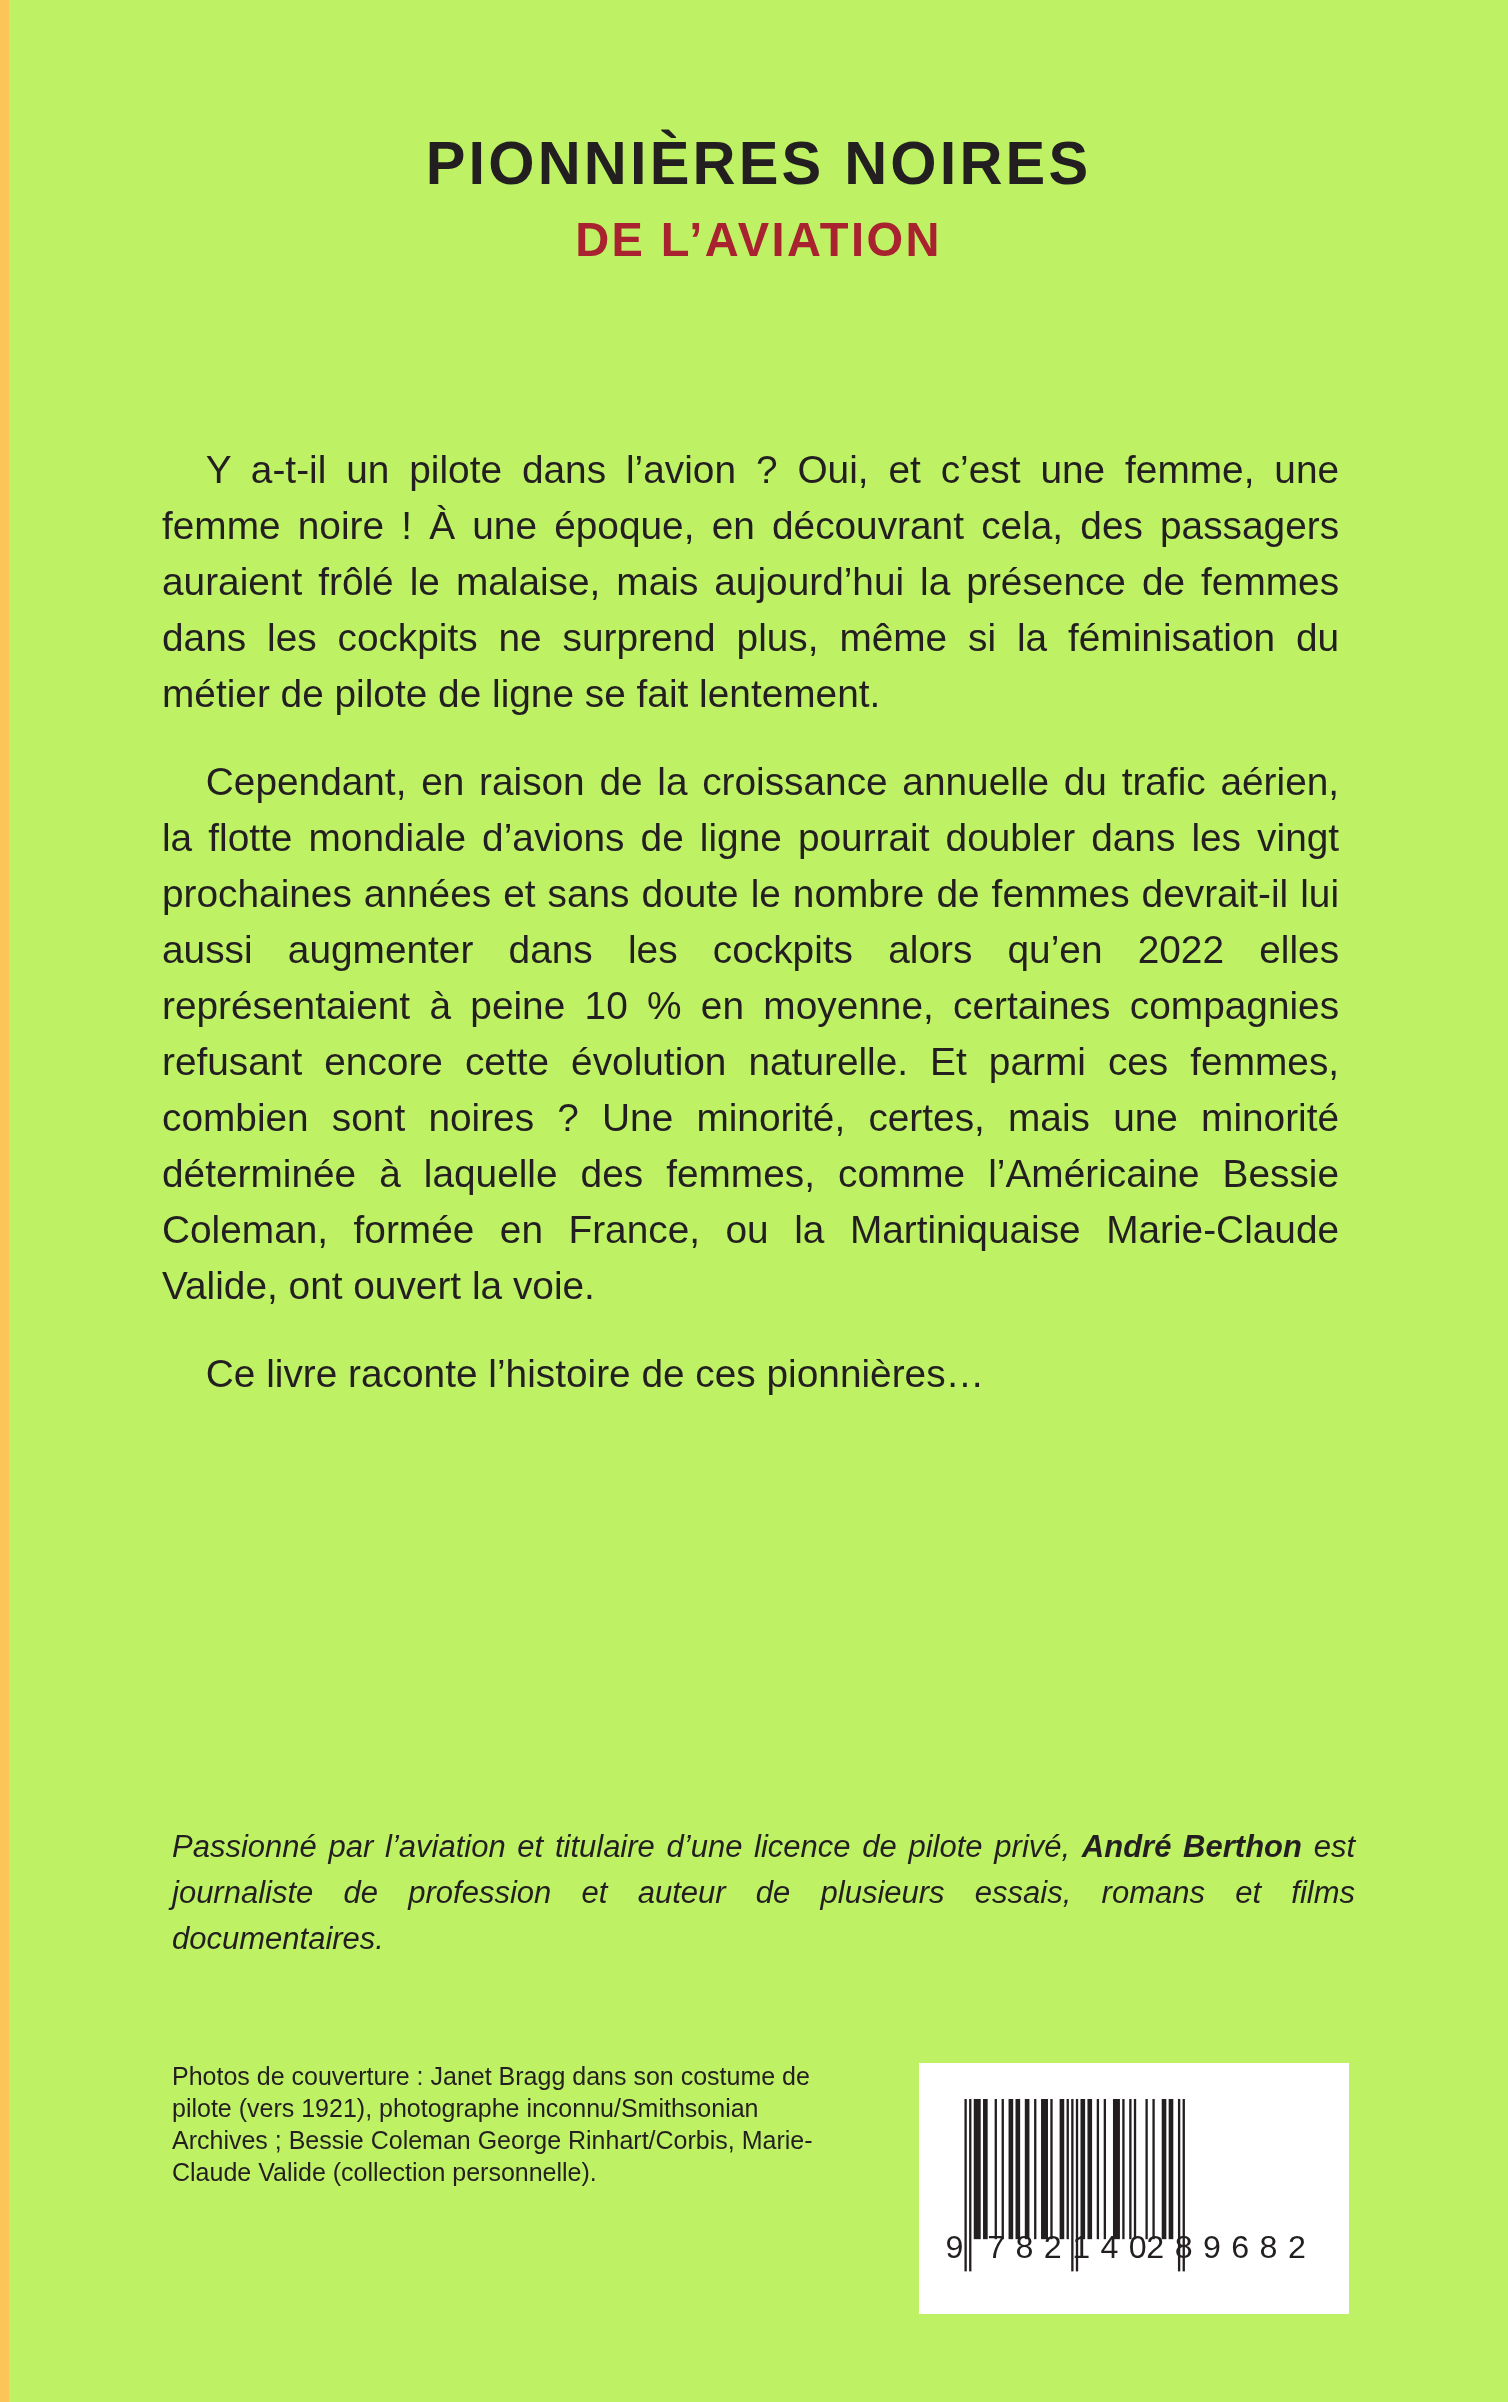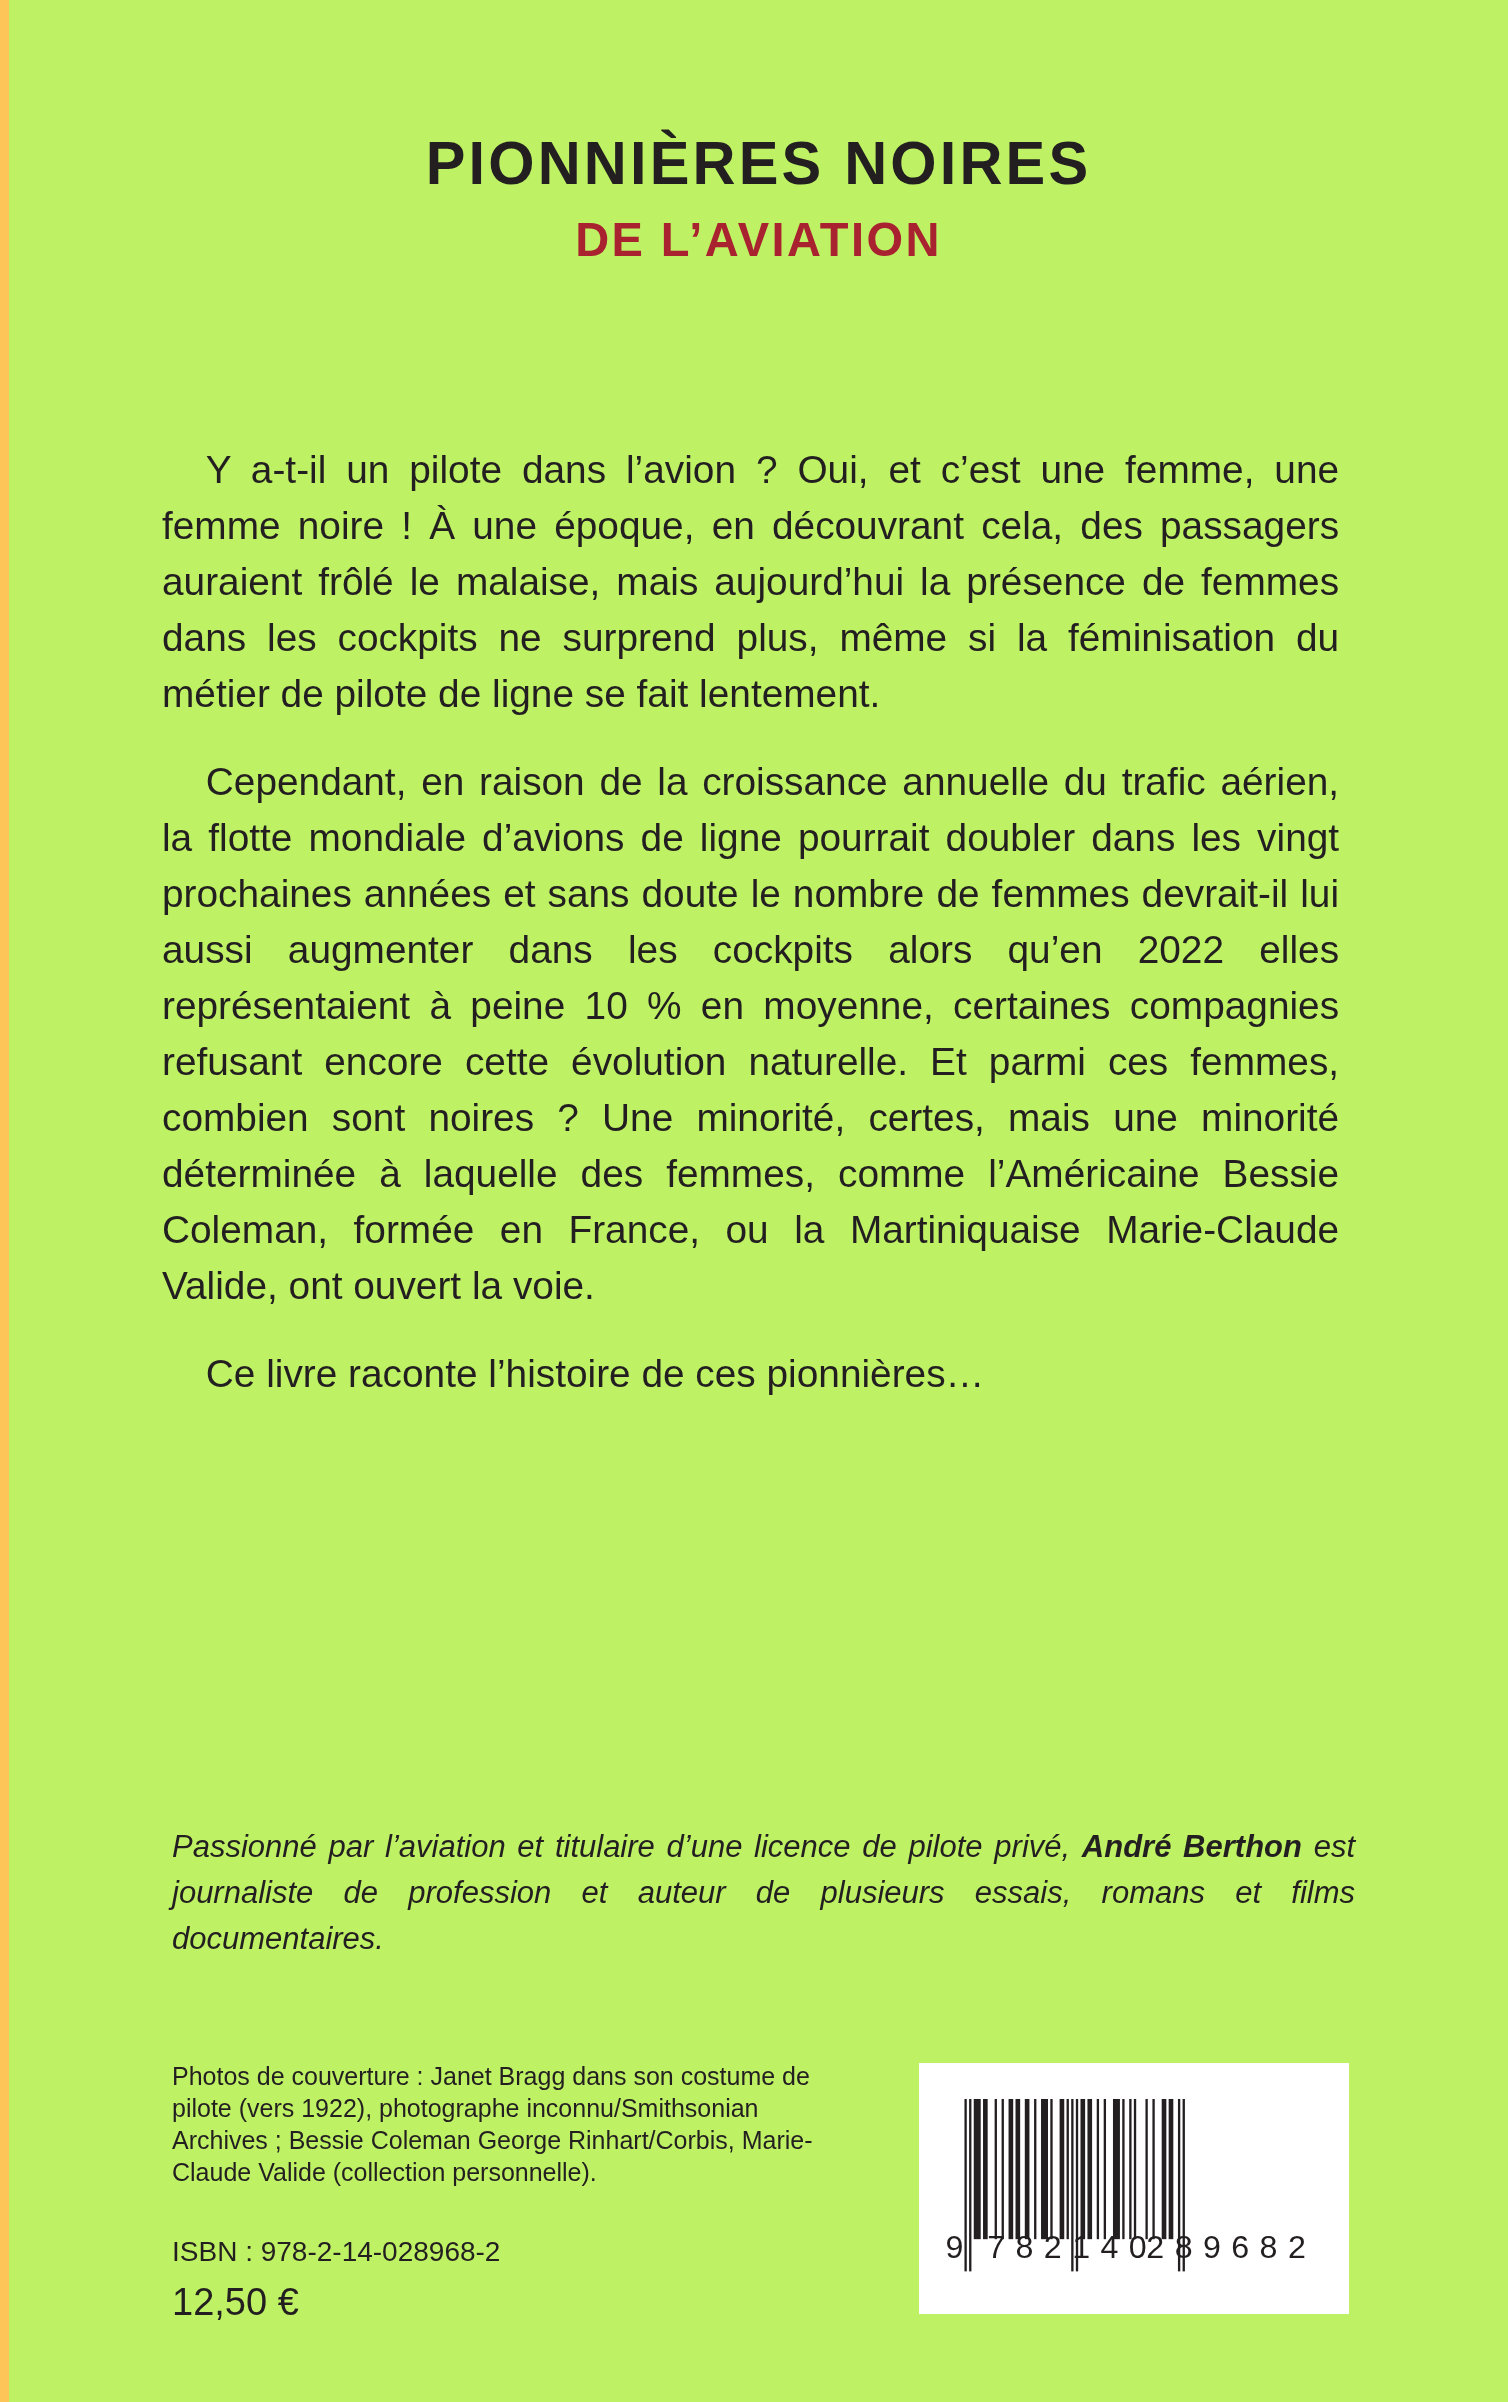--- a/index.html
+++ b/index.html
@@ -160,27 +160,23 @@
     <p class="para">Y a-t-il un pilote dans l’avion ? Oui, et c’est une femme, une femme noire ! À une époque, en découvrant cela, des passagers auraient frôlé le malaise, mais aujourd’hui la présence de femmes dans les cockpits ne surprend plus, même si la féminisation du métier de pilote de ligne se fait lentement.</p>
     <p class="para">Cependant, en raison de la croissance annuelle du trafic aérien, la flotte mondiale d’avions de ligne pourrait doubler dans les vingt prochaines années et sans doute le nombre de femmes devrait-il lui aussi augmenter dans les cockpits alors qu’en 2022 elles représentaient à peine 10 % en moyenne, certaines compagnies refusant encore cette évolution naturelle. Et parmi ces femmes, combien sont noires ? Une minorité, certes, mais une minorité déterminée à laquelle des femmes, comme l’Américaine Bessie Coleman, formée en France, ou la Martiniquaise Marie-Claude Valide, ont ouvert la voie.</p>
     <p class="para tight">Ce livre raconte l’histoire de ces pionnières…</p>
   </div>
 
   <div class="bio-block">
     <p class="bio"><span>Passionné par l’aviation et titulaire d’une licence de pilote privé, </span><span class="author-name">André Berthon</span><span> est journaliste de profession et auteur de plusieurs essais, romans et films documentaires.</span></p>
   </div>
 
   <div class="credits-block">
-    <p class="credits">Photos de couverture : Janet Bragg dans son costume de pilote (vers 1922), photographe inconnu/Smithsonian Archives ; Bessie Coleman George Rinhart/Corbis, Marie-Claude Valide (collection personnelle).</p>
-  </div>
-
-  <div class="isbn-block">
-    <p class="isbn">ISBN : 978-2-14-028968-2</p>
-    <p class="price">12,50 €</p>
-  </div>
+    <p class="credits">Photos de couverture : Janet Bragg dans son costume de pilote (vers 1921), photographe inconnu/Smithsonian Archives ; Bessie Coleman George Rinhart/Corbis, Marie-Claude Valide (collection personnelle).</p>
+  </div>
+
 
   <div class="barcode-box">
     <svg class="barcode-svg" viewBox="0 0 454 265" preserveAspectRatio="none">
       <rect x="0" y="0" width="454" height="265" fill="#ffffff"></rect>
       <g fill="#231F20" id="bars">
           <rect x="48.00" y="38" width="2.45" height="182"></rect>
           <rect x="52.90" y="38" width="2.45" height="182"></rect>
           <rect x="57.80" y="38" width="7.35" height="148"></rect>
           <rect x="67.60" y="38" width="4.90" height="148"></rect>
           <rect x="79.85" y="38" width="2.45" height="148"></rect>

